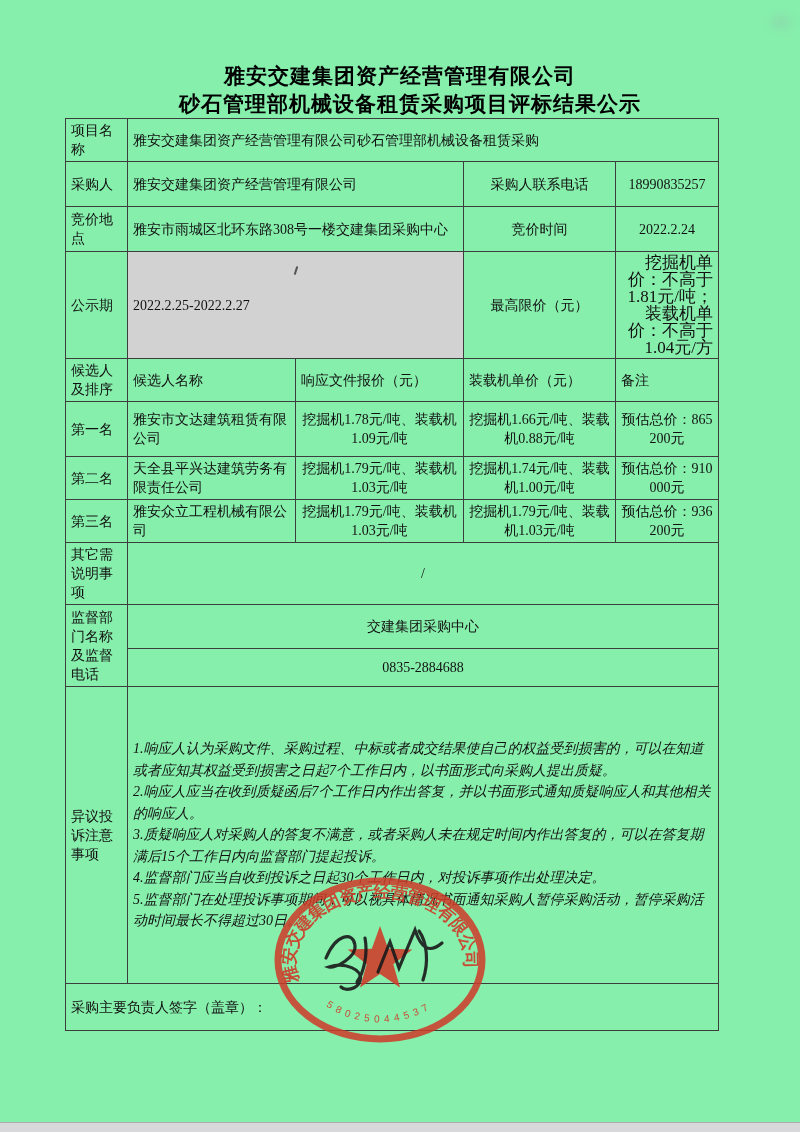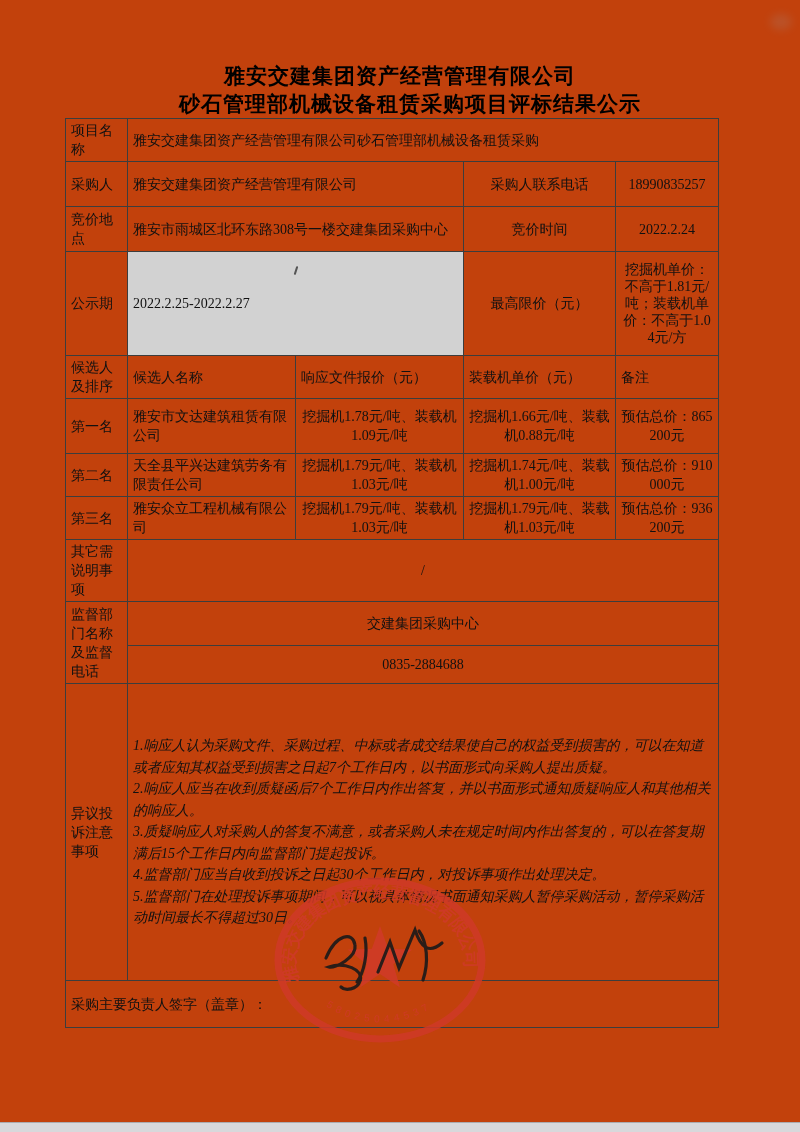--- a/index.html
+++ b/index.html
@@ -1,32 +1,32 @@
 <!DOCTYPE html>
 <html><head>
 <meta charset="utf-8">
 <style>
   html,body{margin:0;padding:0;}
   body{width:800px;height:1132px;background:#fbfbfa;position:relative;overflow:hidden;
        font-family:"Liberation Serif","DejaVu Serif",serif;color:#111;}
-  .page{position:absolute;inset:0;background:#c2410c;}
+  .page{position:absolute;inset:0;background:#86efac;}
   .title{position:absolute;left:0;width:800px;text-align:center;font-weight:700;
          font-family:"Liberation Sans","DejaVu Sans",sans-serif;font-size:21px;
          letter-spacing:1px;color:#000;}
   .title.l1{top:62px;}
   .title.l2{top:90px;padding-left:10px;}
   table.doc{position:absolute;left:65px;top:118px;width:653px;border-collapse:collapse;
             table-layout:fixed;font-size:14px;line-height:19px;}
   table.doc td{border:1px solid #3d3d3d;padding:2px 5px;vertical-align:middle;
                overflow:hidden;word-break:break-all;}
   td.lab{text-align:left;}
   td.ctr{text-align:center;}
   td.hdr{}
   td.gray{background:#d2d2d2;}
-  td.small{font-size:14px;line-height:17px;}
+  td.small{font-size:17px;line-height:17px;text-align:right;}
   td.notice{vertical-align:top;padding:64px 6px 4px 6px;line-height:21.5px;}
   .notice-item{text-align:left;font-style:italic;}
   .sig-cell{text-align:left;padding-left:6px;}
   .stamp{position:absolute;left:268px;top:876px;width:224px;height:170px;}
   .stray-mark{position:absolute;left:295px;top:266px;width:2px;height:9px;background:#555;
               transform:rotate(18deg);border-radius:1px;}
   .bottom-band{position:absolute;left:0;right:0;bottom:0;height:9px;background:#d8d8db;
                border-top:1px solid #ababb0;}
   .corner-smudge{position:absolute;left:770px;top:14px;width:22px;height:16px;border-radius:50%;
                  background:#9aa0a8;opacity:.18;filter:blur(4px);}

